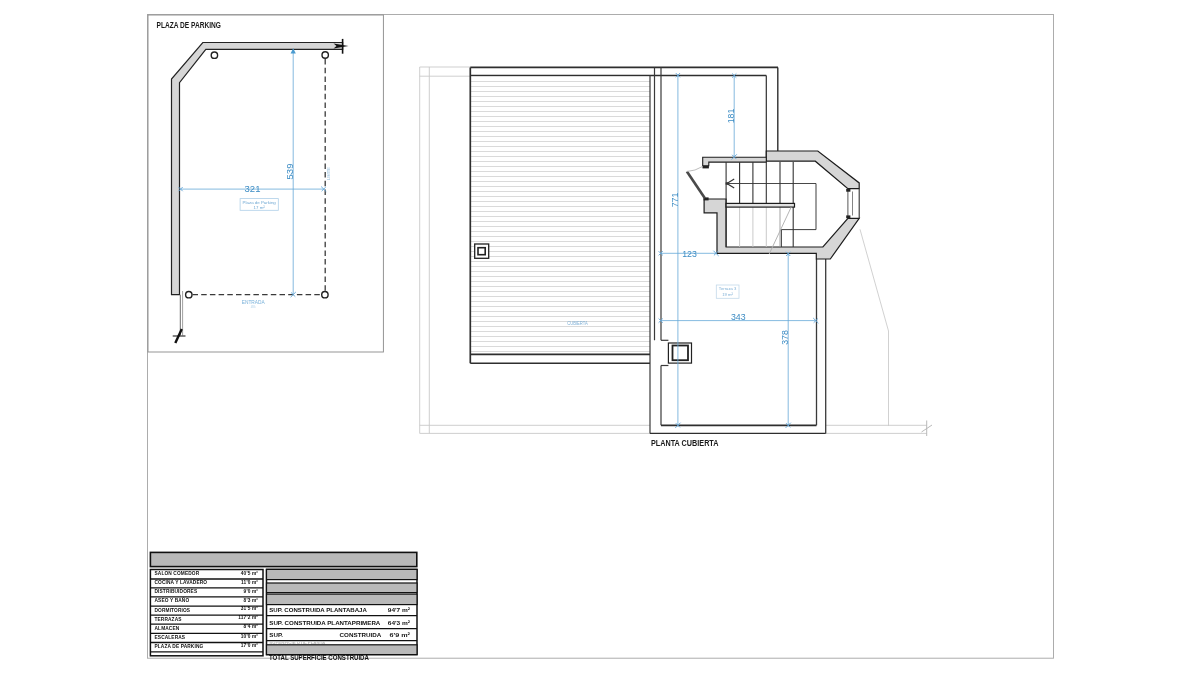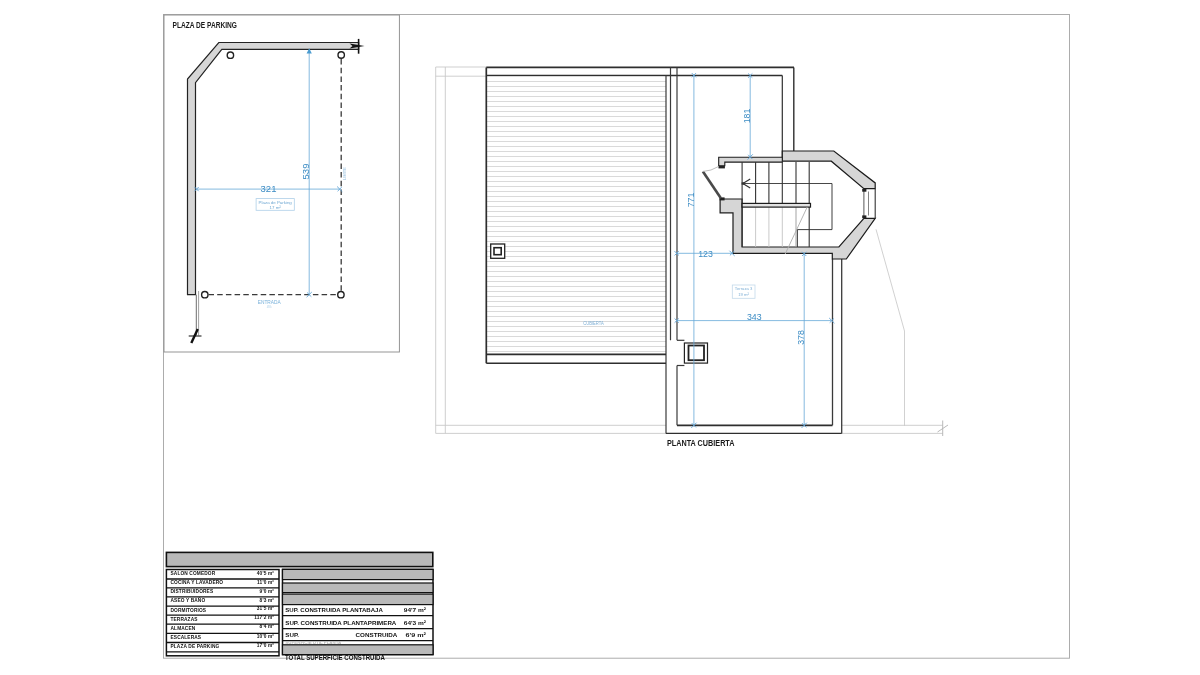--- a/index.html
+++ b/index.html
@@ -1,17 +1,17 @@
 <!DOCTYPE html>
 <html><head>
 <meta charset="utf-8">
 <style>
   html,body{margin:0;padding:0;background:#ffffff;}
   #page{position:relative;width:1152px;height:675px;background:#ffffff;overflow:hidden;
-        font-family:"Liberation Sans", sans-serif;margin-left:16px;}
+        font-family:"Liberation Sans", sans-serif;}
   svg text{font-family:"Liberation Sans", sans-serif;}
 </style>
 </head>
 <body>
 <div id="page">
 <svg width="1200" height="675" viewBox="0 0 1200 675">
 <defs>
   <pattern id="hz" x="471" y="76" width="6" height="5" patternUnits="userSpaceOnUse">
     <rect width="6" height="5" fill="#ffffff"></rect>
     <rect x="0" y="0" width="6" height="1" fill="#dadada"></rect>

